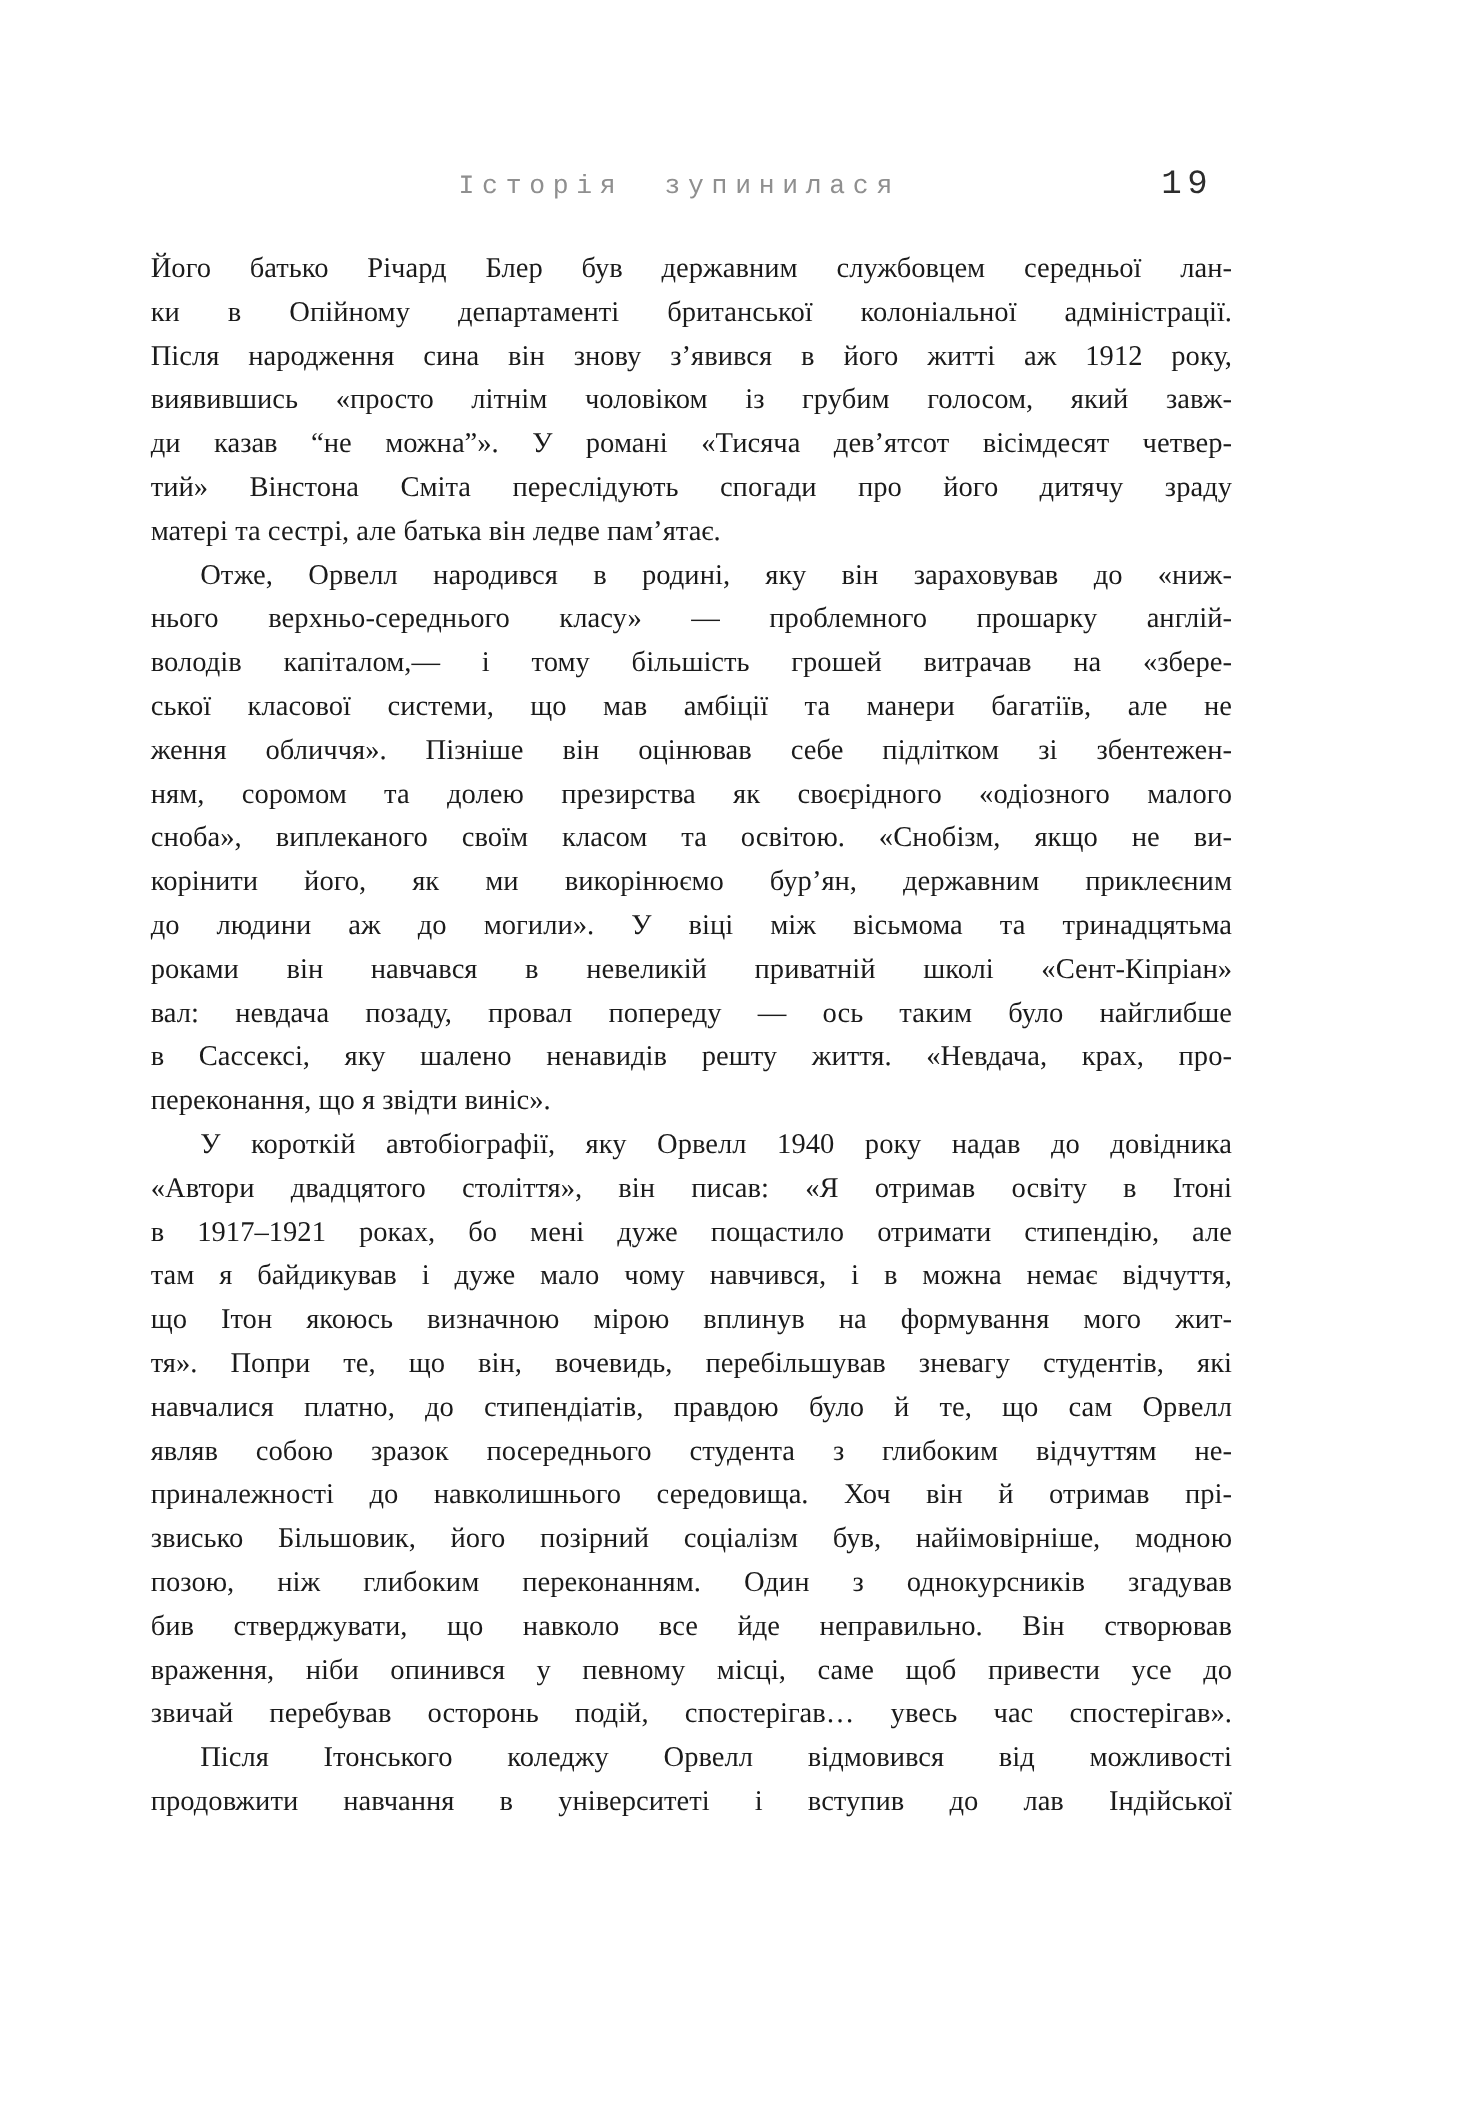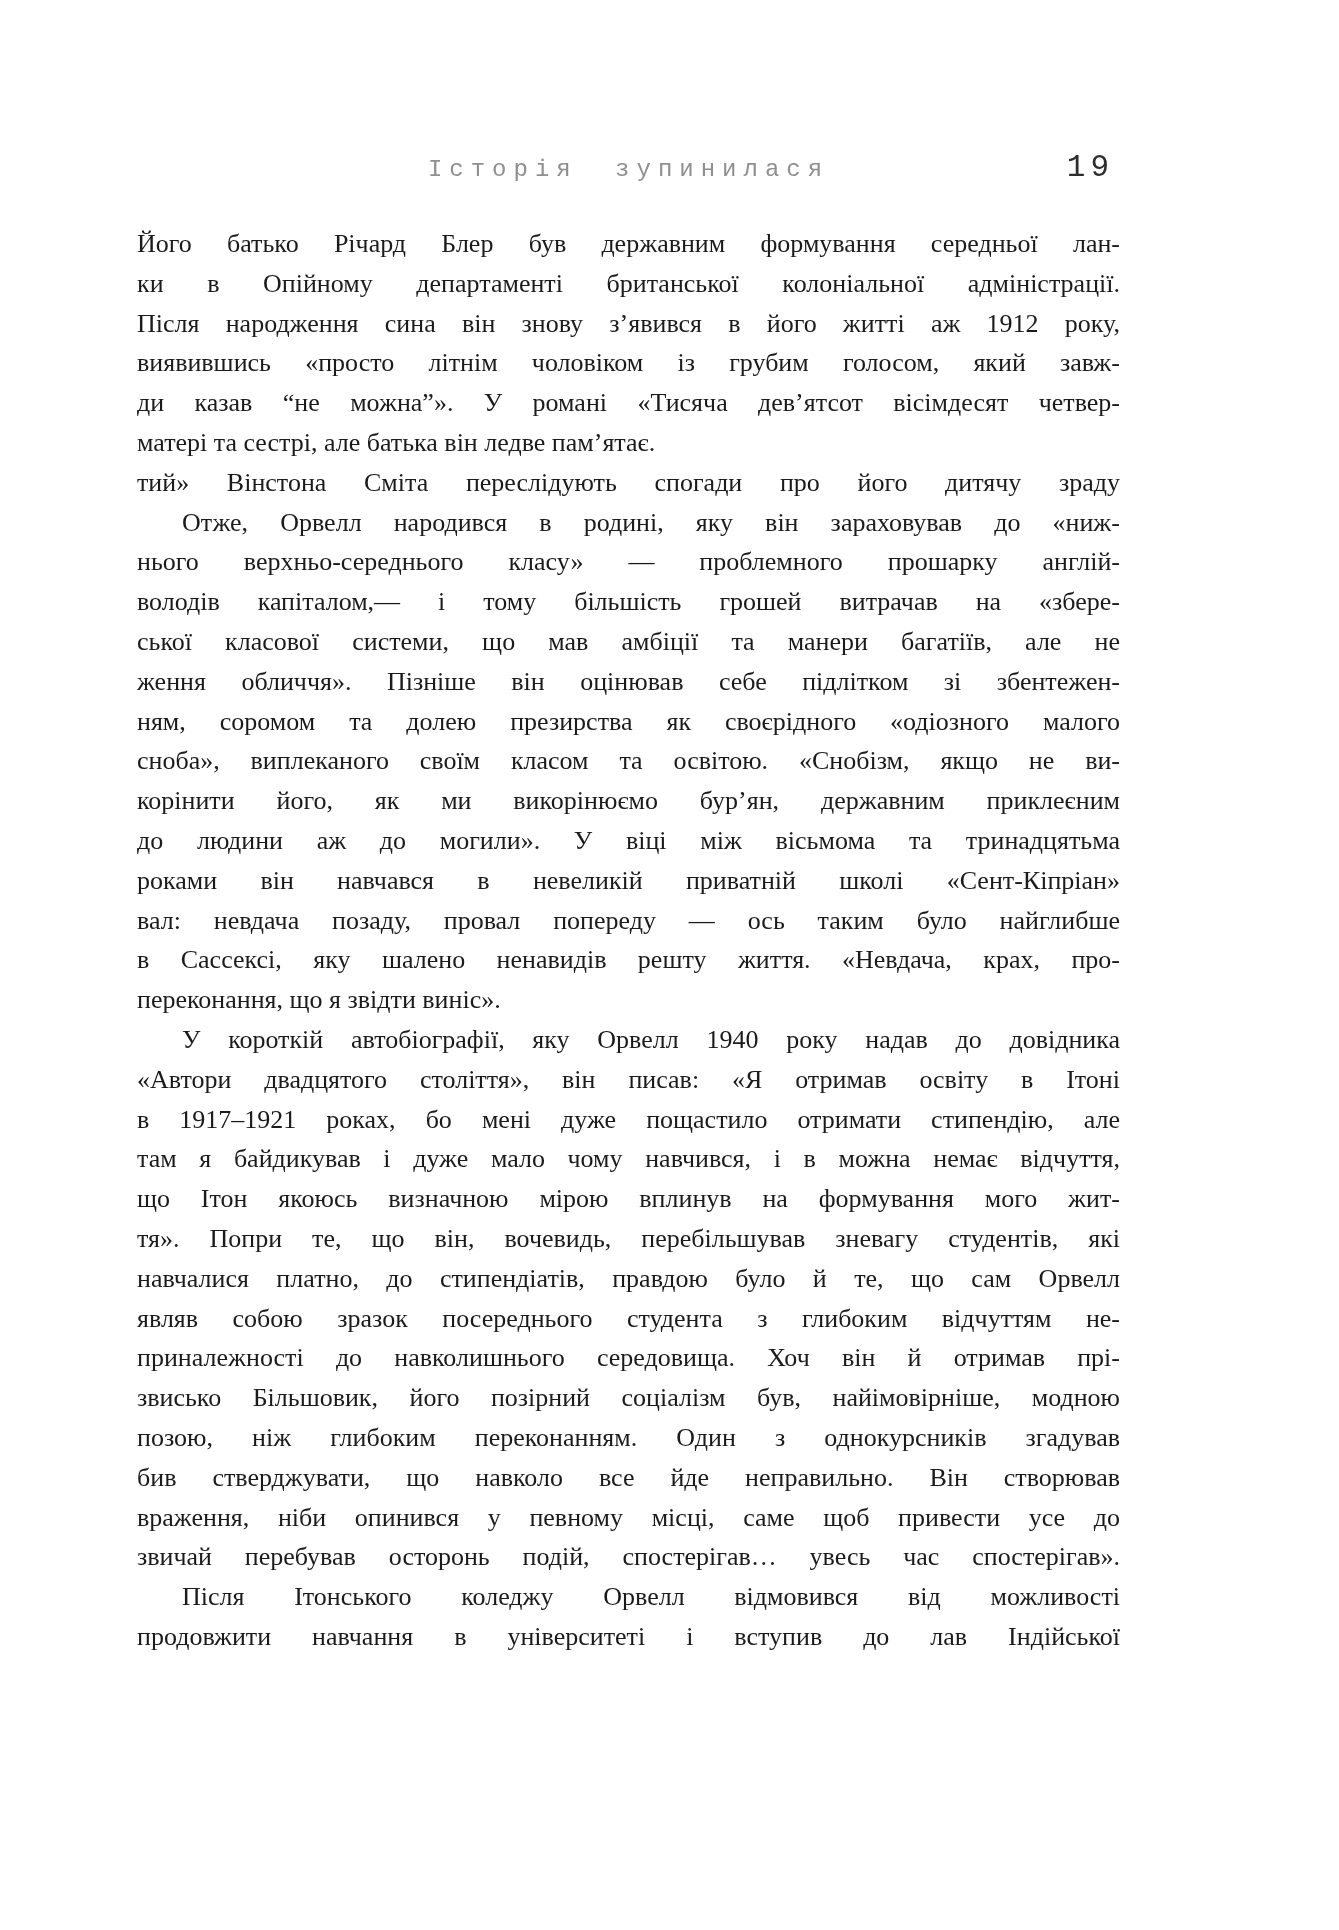--- a/index.html
+++ b/index.html
@@ -14,21 +14,21 @@
     font-family: "Liberation Serif", "DejaVu Serif", serif;
   }
   .page {
     position: absolute;
     inset: 0;
     background: #ffffff;
     overflow: hidden;
   }
   .running-head {
     position: absolute;
-    left: 137px;
+    left: 126px;
     top: 150px;
     width: 983px;
     height: 48px;
   }
   .running-title {
     position: absolute;
     left: 0;
     right: 0;
     top: 6px;
     text-align: center;
@@ -71,27 +71,27 @@
 <body>
 
 <div class="page">
 
   <header class="running-head">
     <span class="running-title">Історія зупинилася</span>
     <span class="page-number">19</span>
   </header>
 
   <main class="text-block">
-    <div class="tl">Його батько Річард Блер був державним формування середньої лан-</div>
+    <div class="tl">Його батько Річард Блер був державним службовцем середньої лан-</div>
     <div class="tl">ки в Опійному департаменті британської колоніальної адміністрації.</div>
     <div class="tl">Після народження сина він знову з’явився в його житті аж 1912 року,</div>
     <div class="tl">виявившись «просто літнім чоловіком із грубим голосом, який завж-</div>
     <div class="tl">ди казав “не можна”». У романі «Тисяча дев’ятсот вісімдесят четвер-</div>
+    <div class="tl">тий» Вінстона Сміта переслідують спогади про його дитячу зраду</div>
     <div class="tl end">матері та сестрі, але батька він ледве пам’ятає.</div>
-    <div class="tl">тий» Вінстона Сміта переслідують спогади про його дитячу зраду</div>
     <div class="tl ind">Отже, Орвелл народився в родині, яку він зараховував до «ниж-</div>
     <div class="tl">нього верхньо-середнього класу» — проблемного прошарку англій-</div>
     <div class="tl">володів капіталом,— і тому більшість грошей витрачав на «збере-</div>
     <div class="tl">ської класової системи, що мав амбіції та манери багатіїв, але не</div>
     <div class="tl">ження обличчя». Пізніше він оцінював себе підлітком зі збентежен-</div>
     <div class="tl">ням, соромом та долею презирства як своєрідного «одіозного малого</div>
     <div class="tl">сноба», виплеканого своїм класом та освітою. «Снобізм, якщо не ви-</div>
     <div class="tl">корінити його, як ми викорінюємо бур’ян, державним приклеєним</div>
     <div class="tl">до людини аж до могили». У віці між вісьмома та тринадцятьма</div>
     <div class="tl">роками він навчався в невеликій приватній школі «Сент-Кіпріан»</div>

